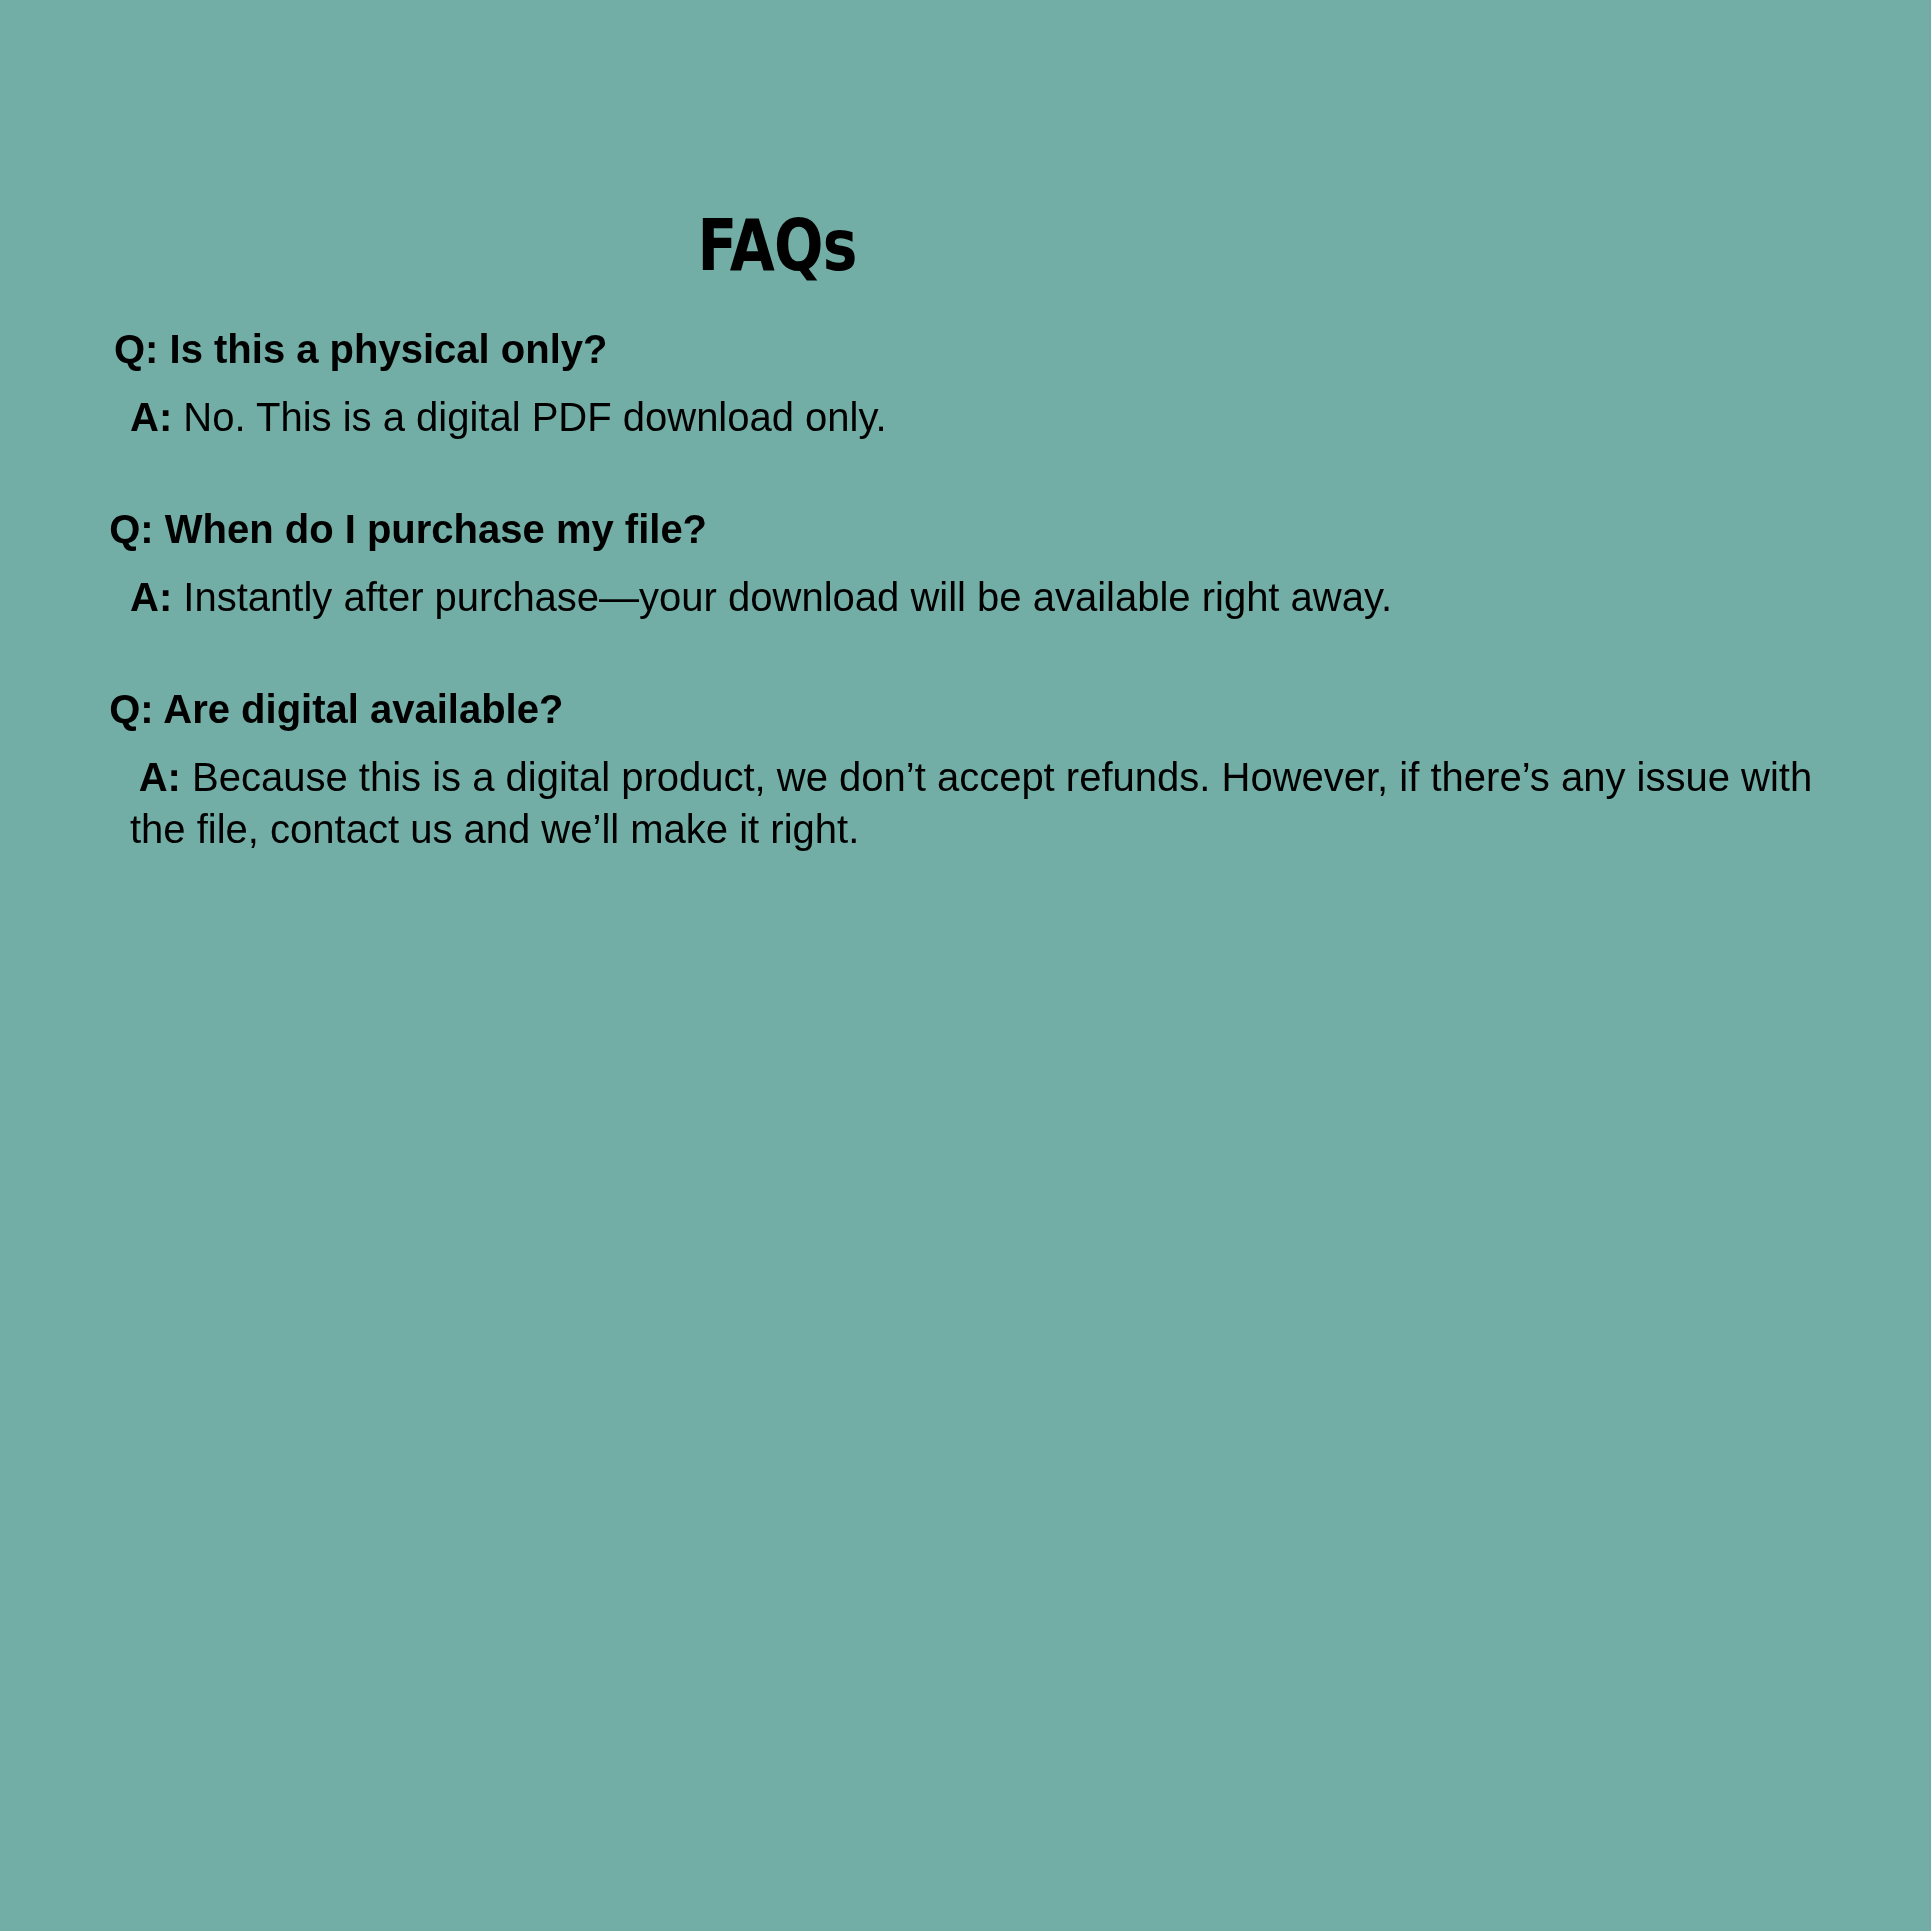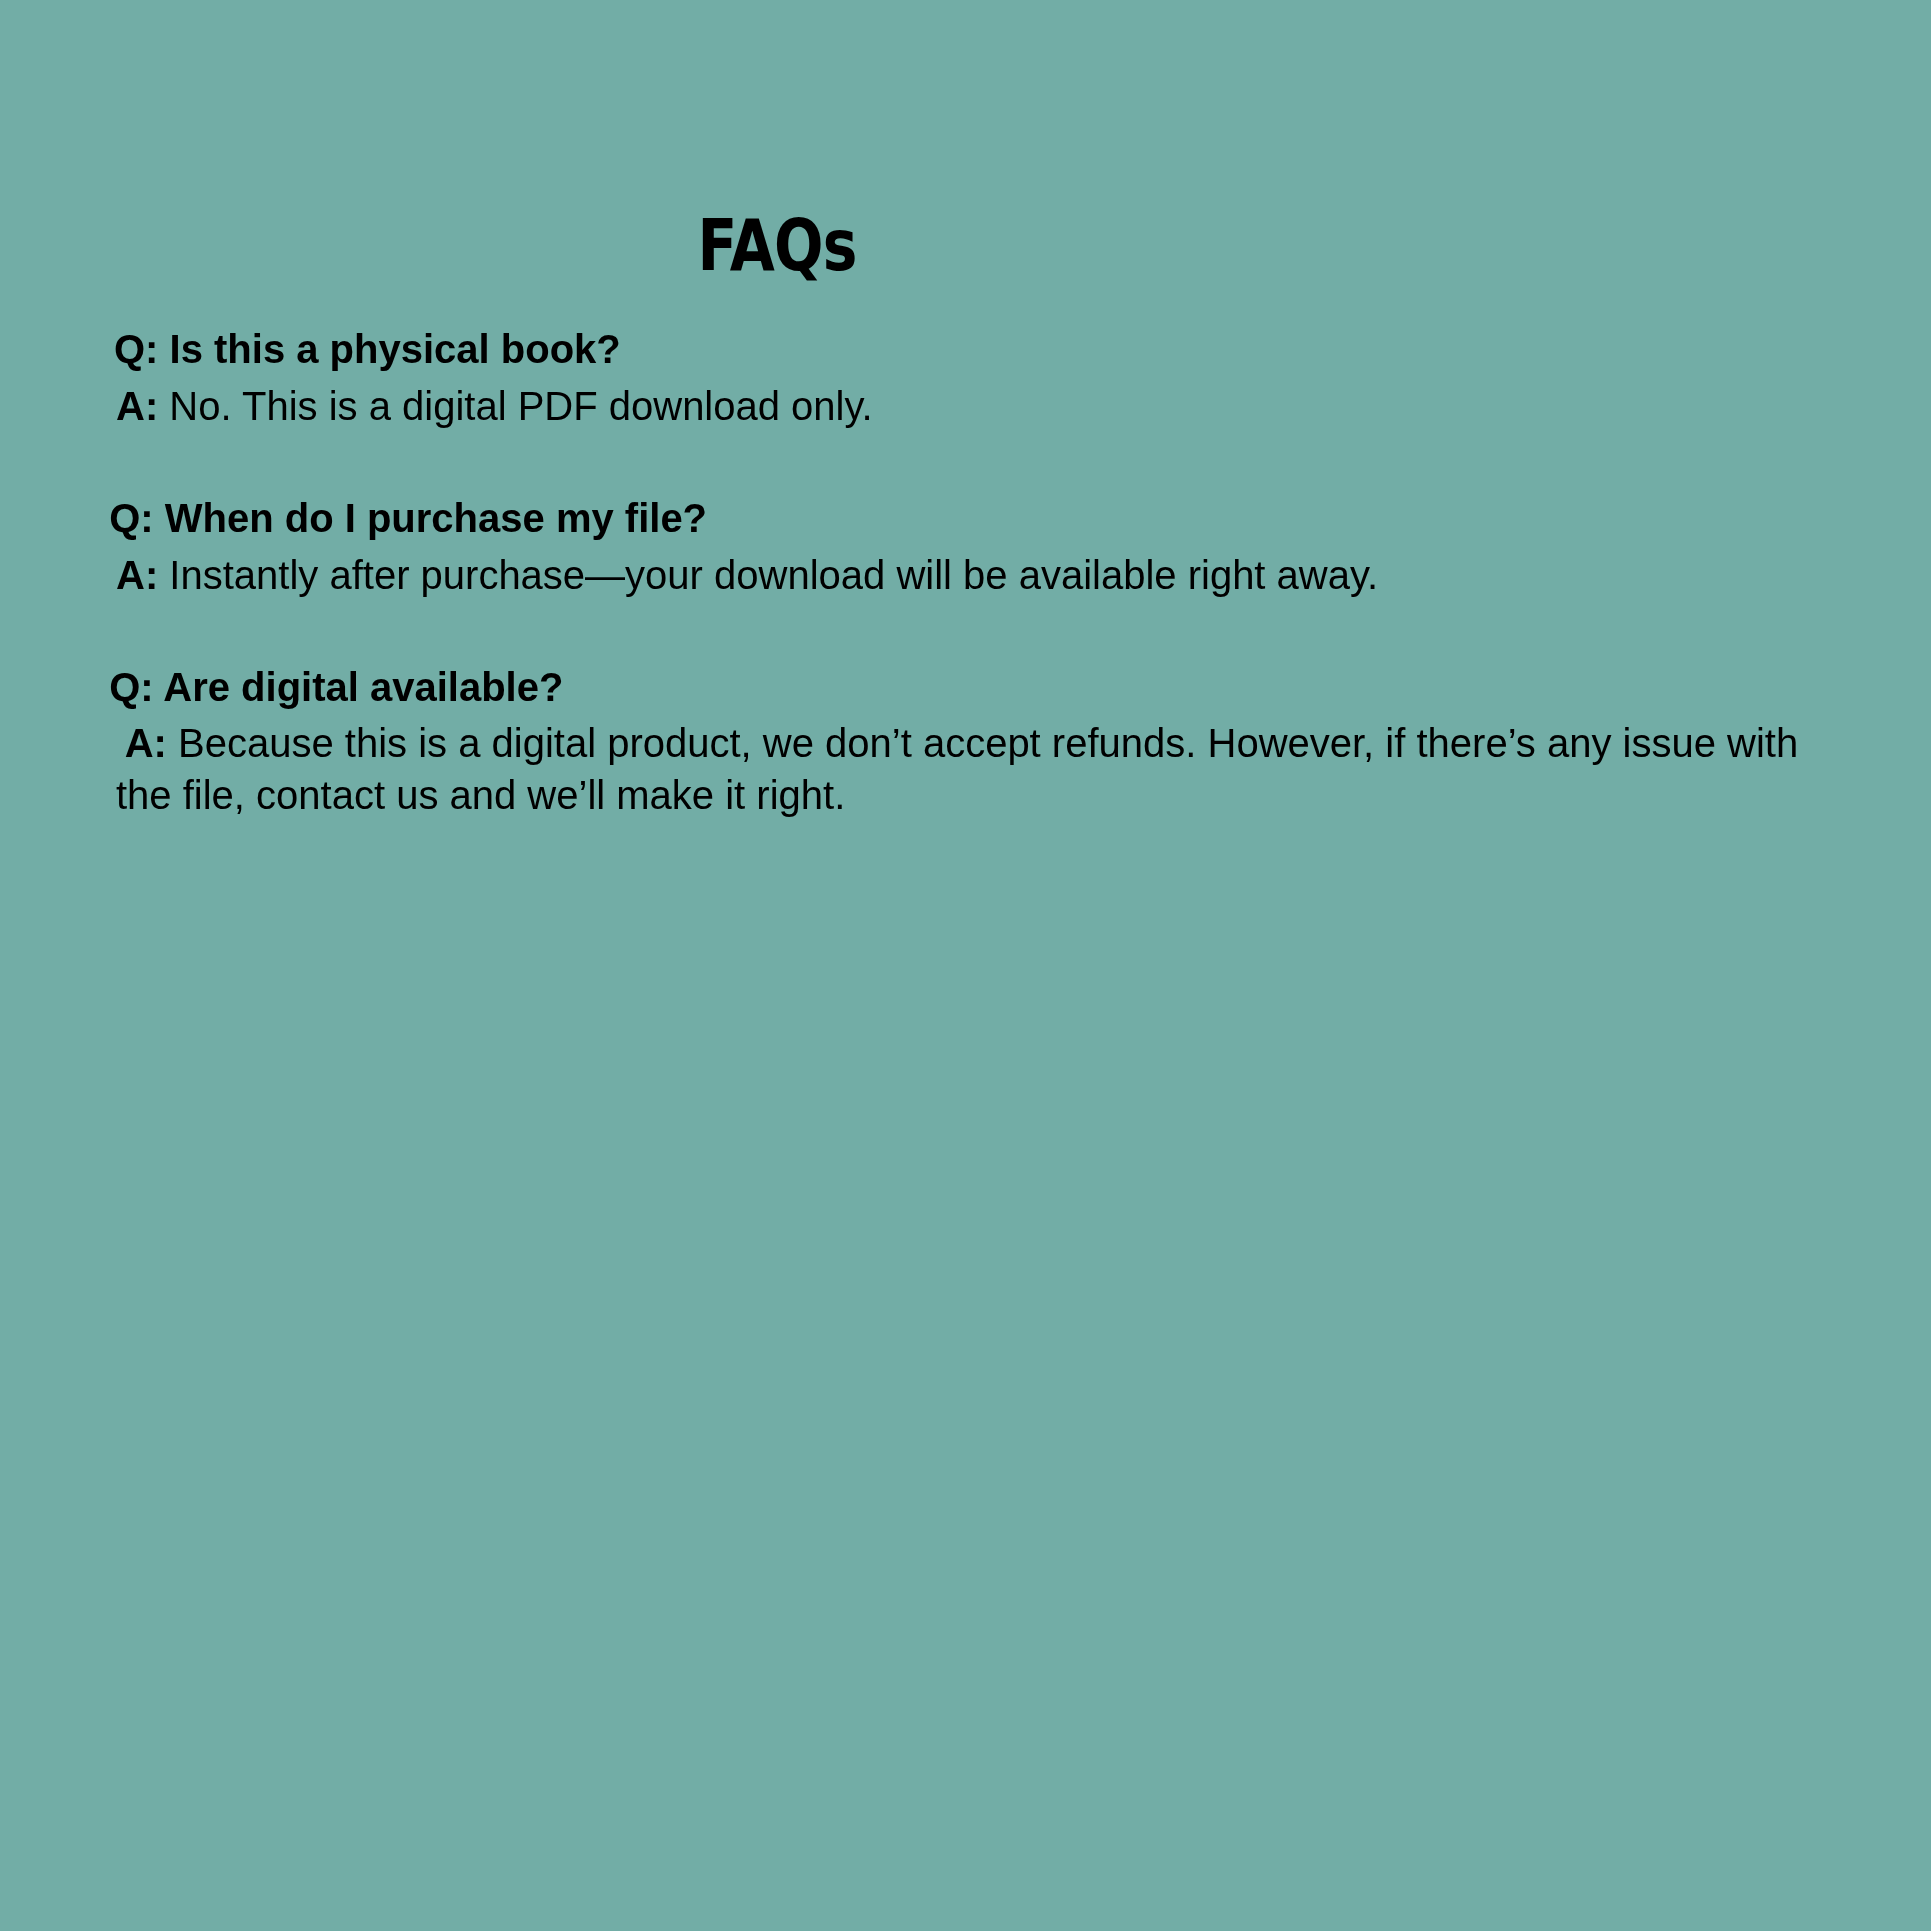--- a/index.html
+++ b/index.html
@@ -51,21 +51,21 @@
     font-weight: bold;
     color: #000000;
     line-height: 1.30;
     margin: 0 0 4.8px 0;
   }
   .faq-a {
     font-size: 40px;
     font-weight: normal;
     color: #000000;
     line-height: 1.30;
-    margin: 2px;
+    margin: 16px;
     padding-left: 8.7px;
     text-indent: -8.7px;
   }
   .faq-a .lead {
     font-weight: bold;
   }
   .item-2 .faq-q { margin-left: -4.8px; }
   .item-3 .faq-q { margin-left: -4.8px; }
   .item-3 .faq-a {
     padding-left: 0;
@@ -76,21 +76,21 @@
 </head>
 <body>
 
 <div class="page">
 
   <h1 class="faq-title">FAQs</h1>
 
   <ul class="faq-list">
 
     <li class="faq-item item-1">
-      <p class="faq-q">Q: Is this a physical book?</p>
+      <p class="faq-q">Q: Is this a physical only?</p>
       <p class="faq-a"><span class="lead">A:</span><span> No. This is a digital PDF download only.</span></p>
     </li>
 
     <li class="faq-item item-2">
       <p class="faq-q">Q: When do I purchase my file?</p>
       <p class="faq-a"><span class="lead">A:</span><span> Instantly after purchase—your download will be available right away.</span></p>
     </li>
 
     <li class="faq-item item-3">
       <p class="faq-q">Q: Are digital available?</p>

